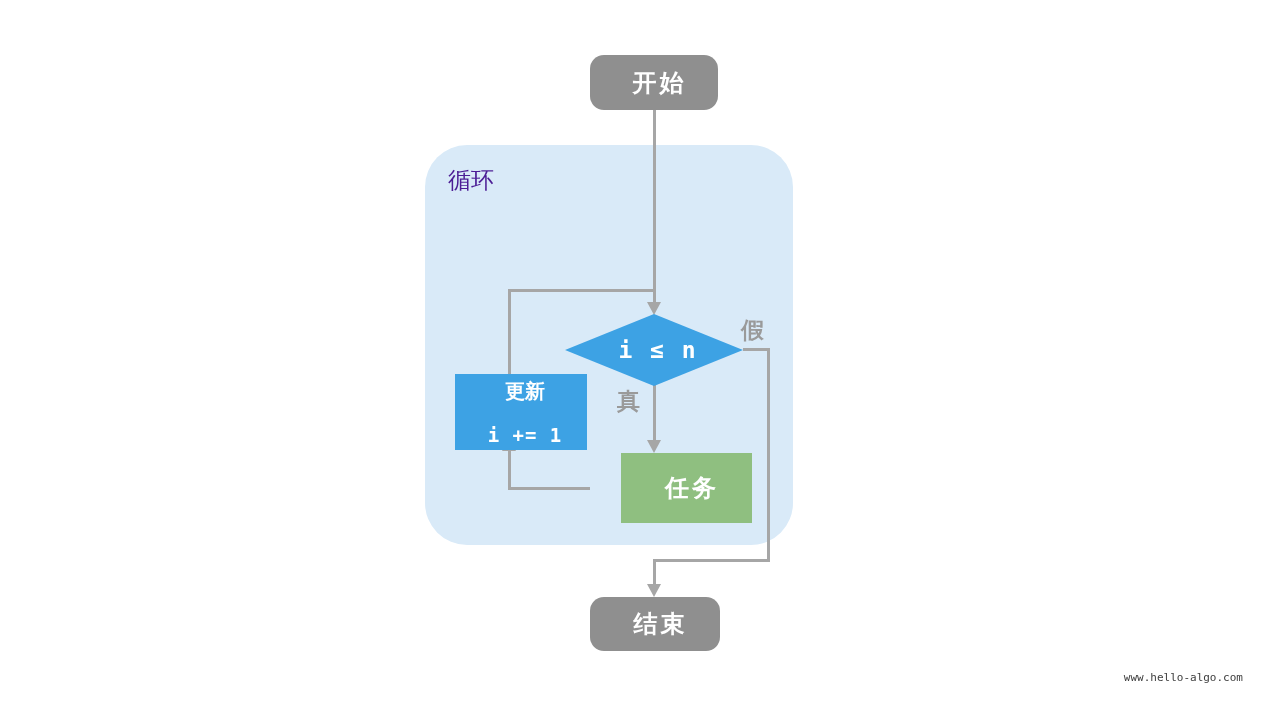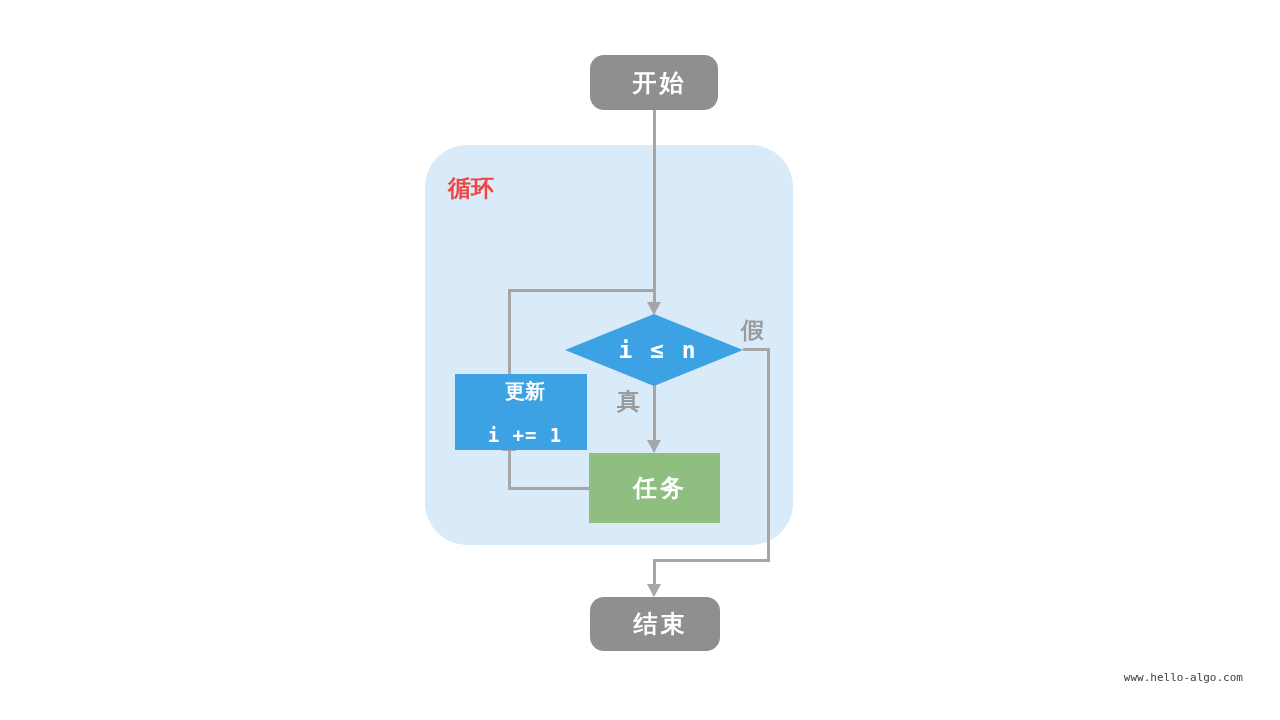--- a/index.html
+++ b/index.html
@@ -20,25 +20,24 @@
     position: absolute;
     left: 425px; top: 145px;
     width: 368px; height: 400px;
     background: #D9EAF8;
     border-radius: 42px;
     z-index: 1;
   }
   .region-label {
     position: absolute;
     left: 448px; top: 165px;
-    color: #ef4444;
+    color: #4c1d95;
     font-size: 23px;
-    font-weight: bold;
+    font-weight: normal;
     z-index: 2;
-    margin-top: 8px;
   }
   
   .node {
     position: absolute;
     display: flex;
     flex-direction: column;
     align-items: center;
     justify-content: center;
     color: #ffffff;
     font-weight: 600;
@@ -47,21 +46,21 @@
     padding-left: 8px;
   }
   .gray-node {
     background: #8F8F8F;
     border-radius: 14px;
     font-size: 24px;
     letter-spacing: 3px;
     text-indent: 3px;
   }
   .blue-node { background: #3DA2E4; }
-  .green-node { background: #8FBF80; }
+  .green-node { background: #8FBF80; margin-left: 32px; }
   #start-node { left: 590px; top: 55px;  width: 128px; height: 55px; }
   #end-node   { left: 590px; top: 597px; width: 130px; height: 54px; justify-content: center; }
   #init-node   { left: 588px; top: 176px; width: 134px; height: 65px; font-size: 20px; gap: 3px; }
   #update-node { left: 455px; top: 374px; width: 132px; height: 76px; font-size: 20px; gap: 19px; }
   #task-node {
     left: 589px; top: 453px; width: 131px; height: 70px;
     font-size: 24px; letter-spacing: 3px; text-indent: 3px;
   }
   #condition-node {
     left: 565px; top: 314px; width: 178px; height: 72px;

